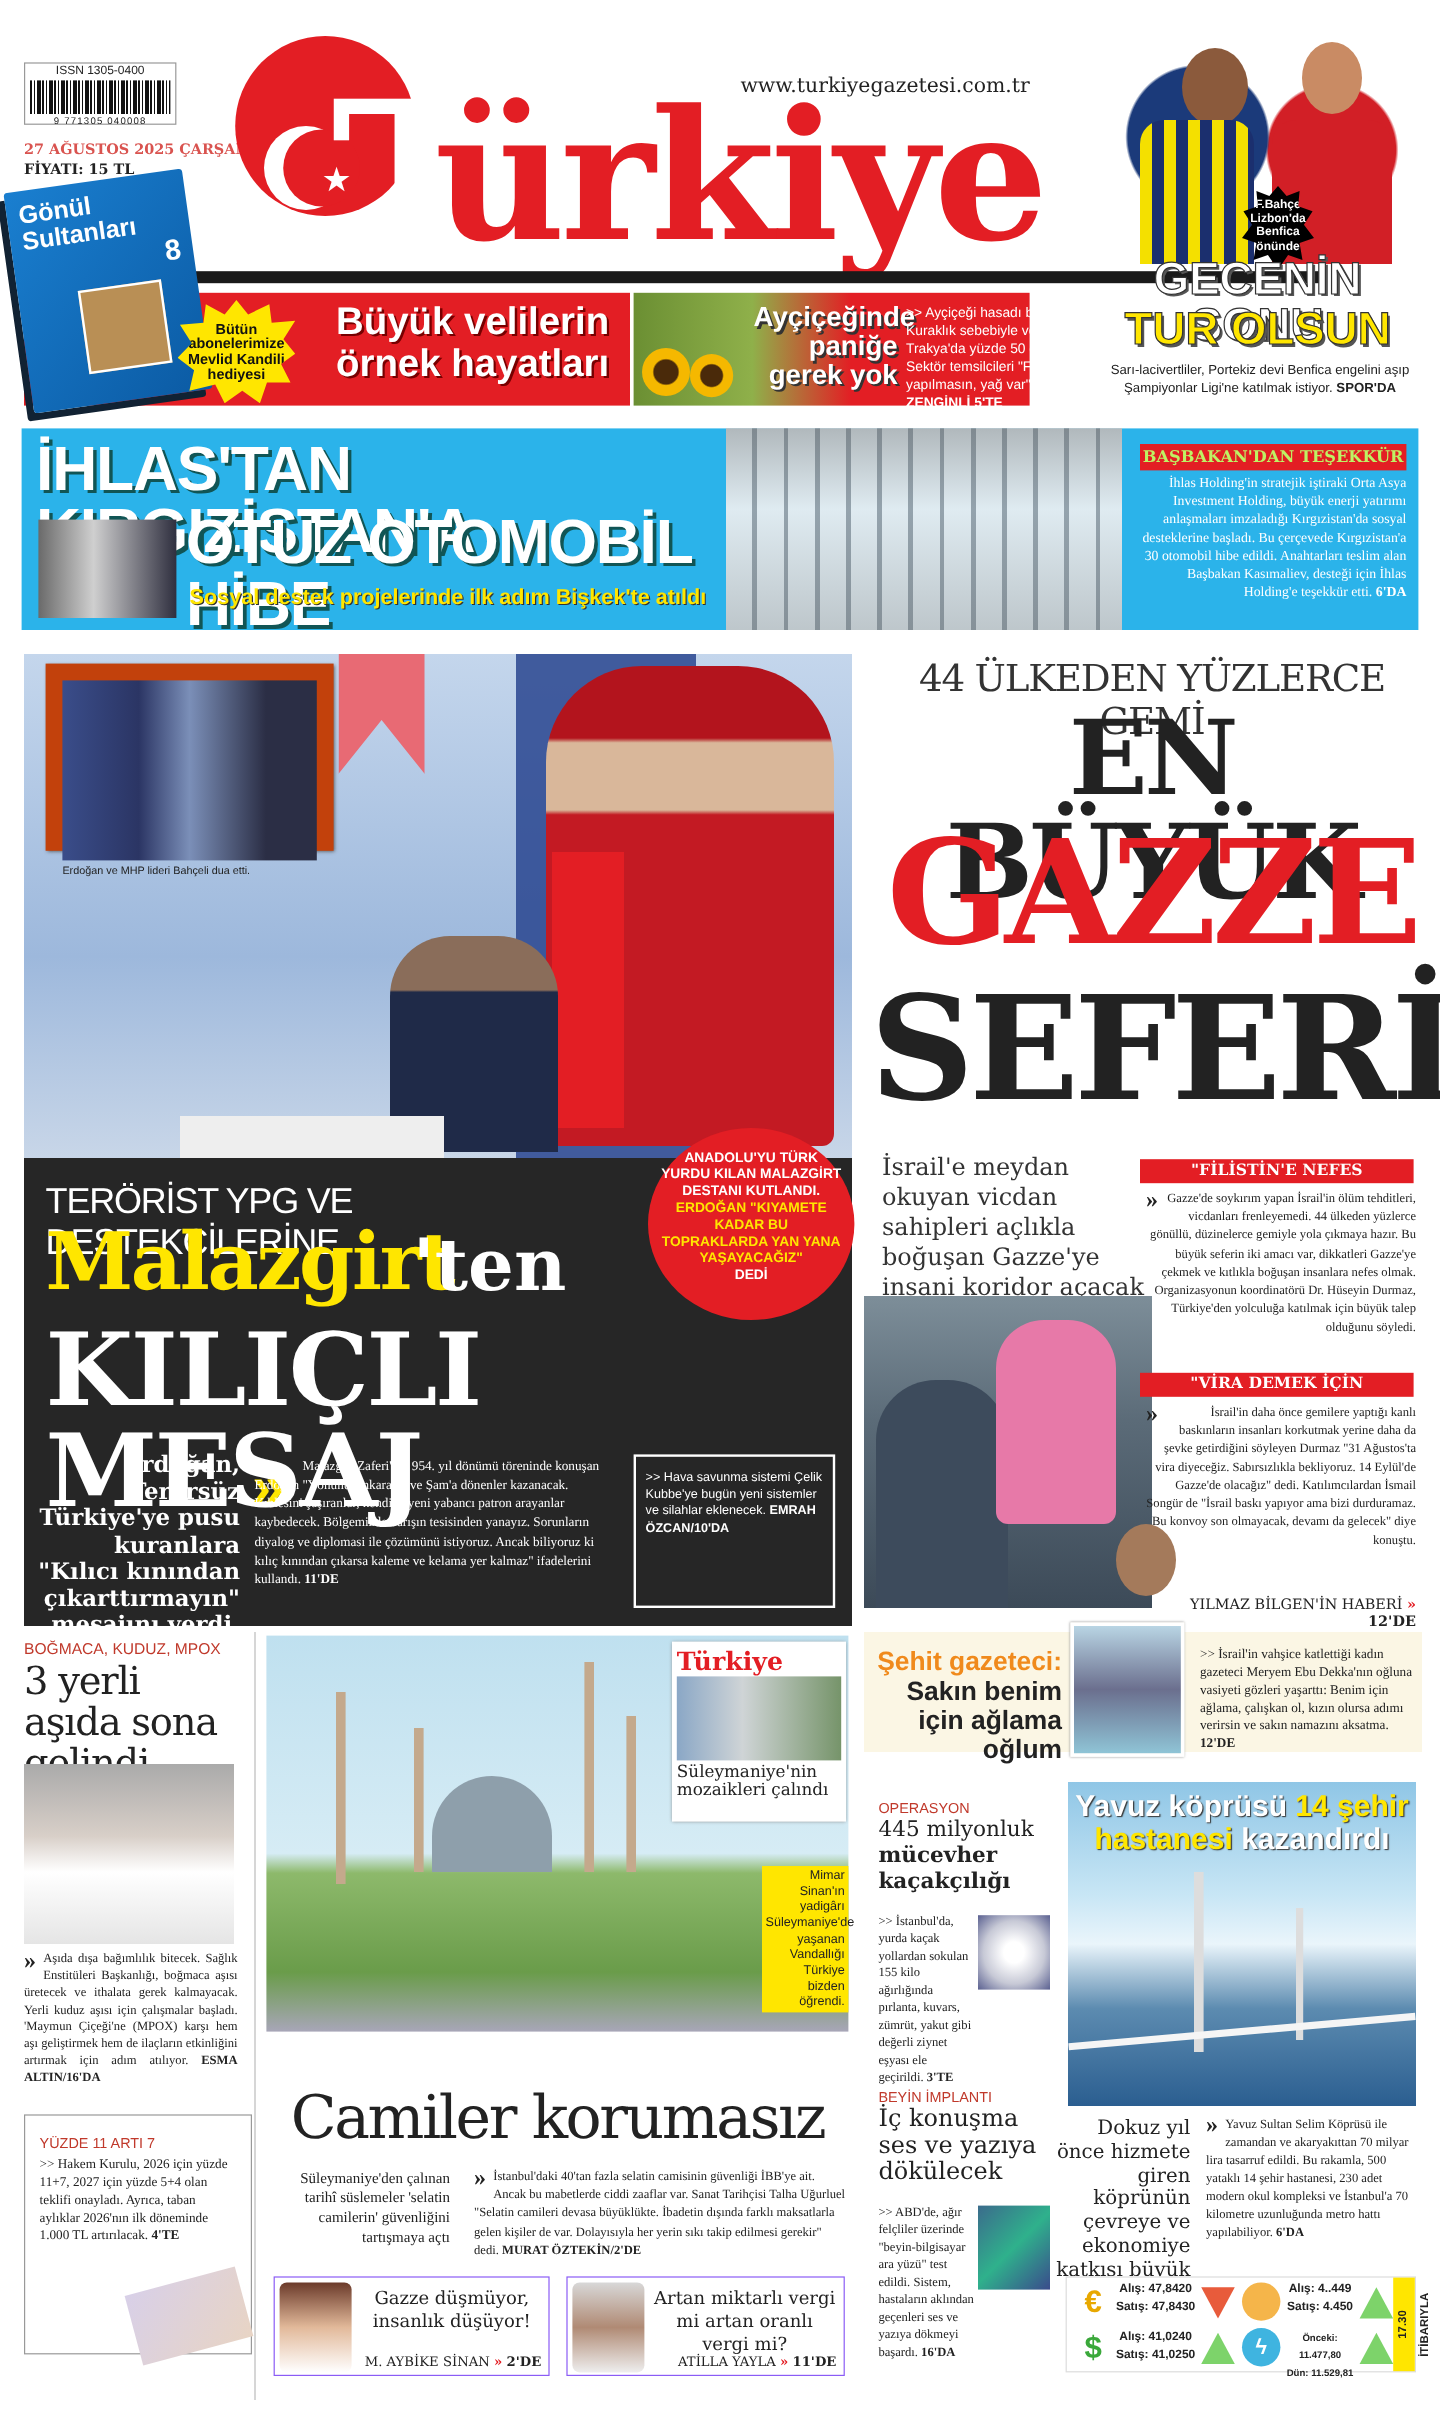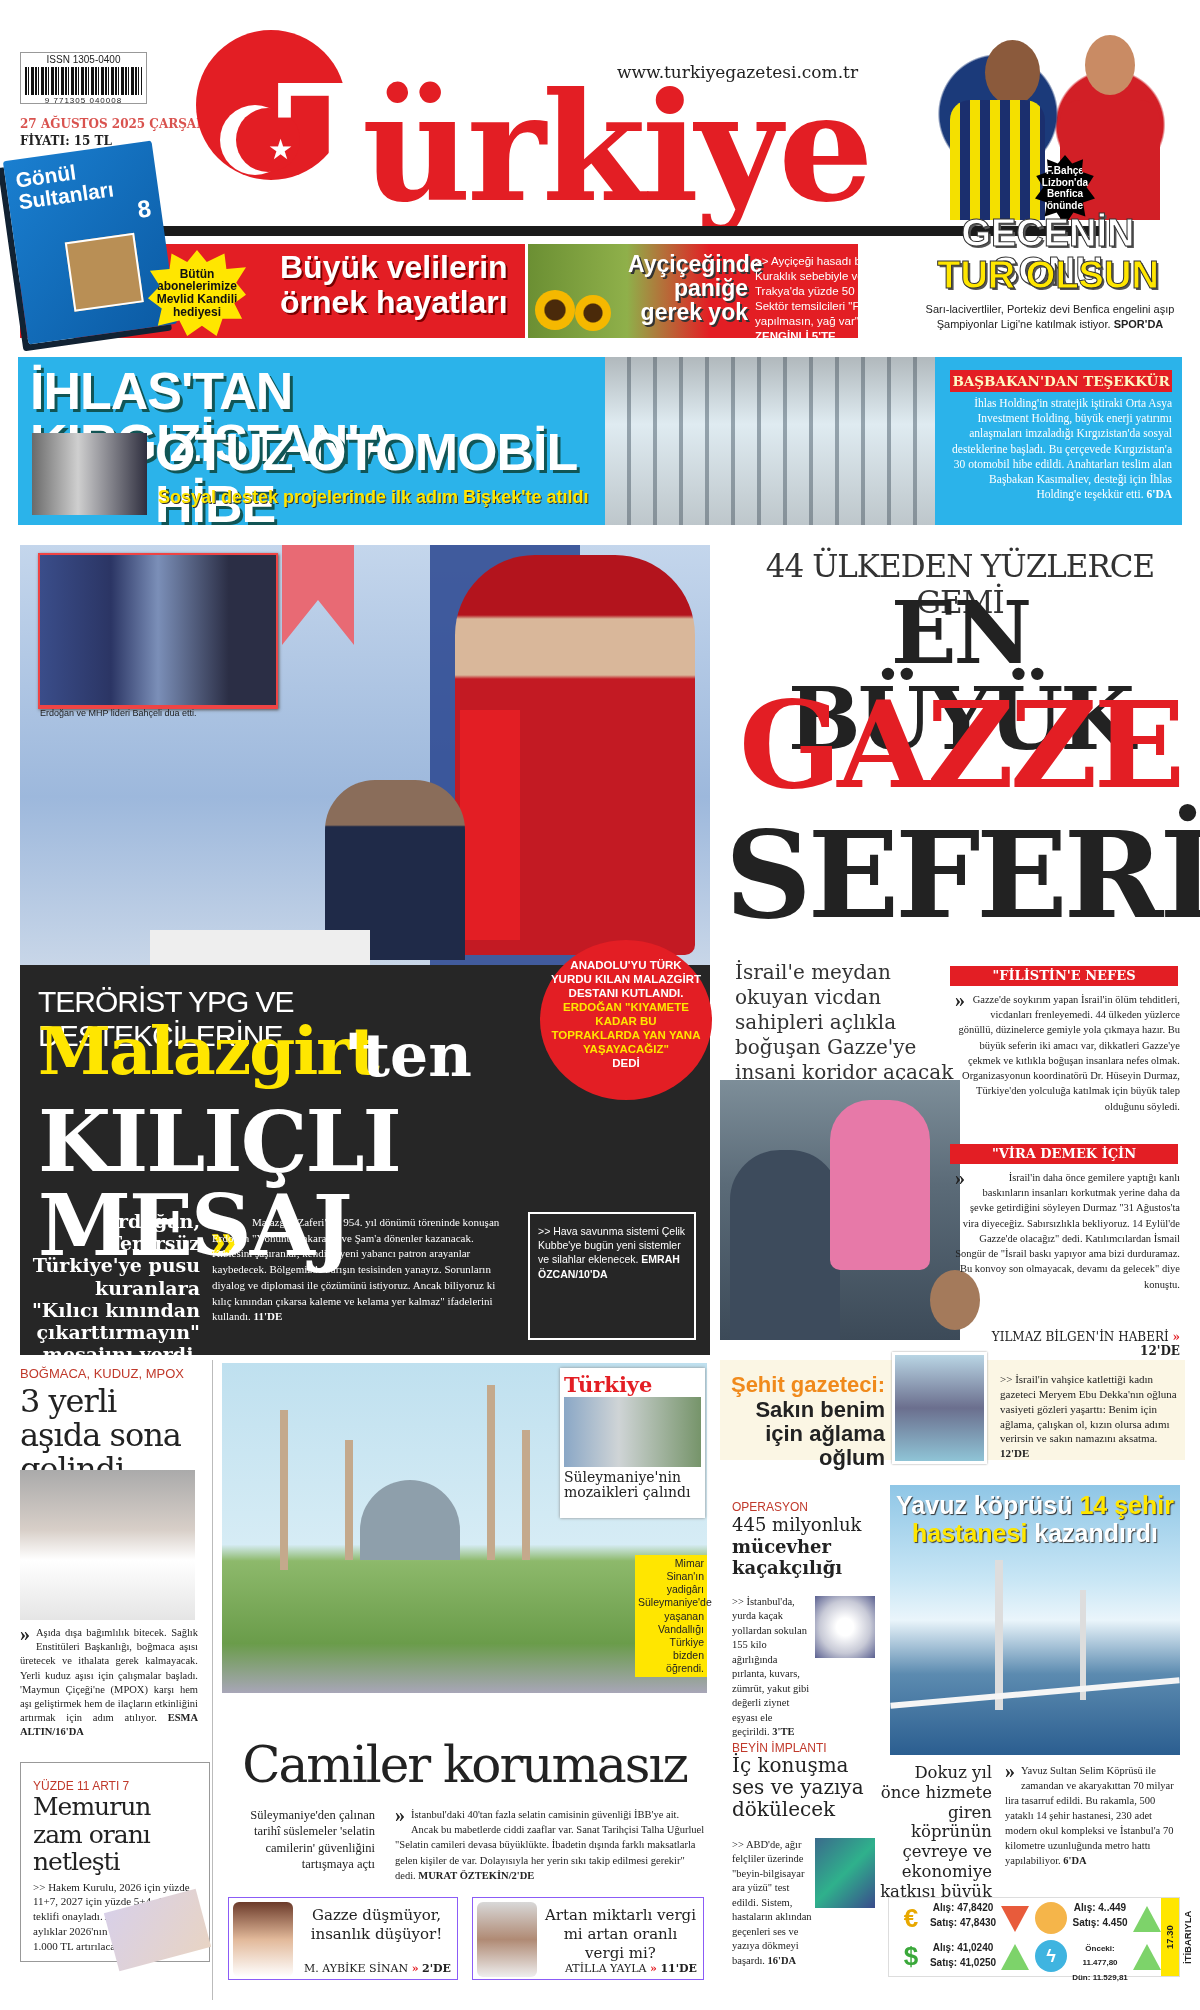--- a/index.html
+++ b/index.html
@@ -41,27 +41,27 @@
 .tur{left:918px;top:256px;width:260px;text-align:center;font-size:38px;font-weight:bold;color:#ffe600;-webkit-text-stroke:1px #333;text-shadow:2px 2px 0 #555;line-height:1}
 .spor-body{left:920px;top:302px;width:260px;font-size:11px;line-height:1.35;text-align:center}
 
 .ihlas{left:18px;top:357px;width:1164px;height:168px;background:#2bb3ea}
 .ihlas-head1{left:30px;top:365px;width:580px;font-size:52px;font-weight:bold;color:#fff;line-height:1;text-shadow:3px 3px 0 #155;letter-spacing:-1px}
 .ihlas-head2{left:155px;top:426px;width:460px;font-size:52px;font-weight:bold;color:#fff;line-height:1;text-shadow:3px 3px 0 #155;letter-spacing:-1px}
 .ihlas-photo1{left:32px;top:433px;width:115px;height:82px;background:linear-gradient(90deg,#6a6a6a,#cfcfcf 40%,#2f2f3f)}
 .ihlas-sub{left:158px;top:487px;width:450px;font-size:18px;font-weight:bold;color:#ffe600;text-shadow:1px 1px 0 #333}
 .cars{left:605px;top:357px;width:330px;height:168px;background:repeating-linear-gradient(90deg,#e9eef2 0 22px,#9aa3aa 22px 26px),#ccc;opacity:.95}
 .cars-shade{left:605px;top:357px;width:330px;height:168px;background:linear-gradient(180deg,rgba(90,90,90,.35),rgba(255,255,255,0) 40%,rgba(90,90,90,.25))}
-.pm-title{left:950px;top:370px;width:222px;height:22px;background:#e31e24;color:#fef9c3;font-size:13.5px;font-weight:bold;text-align:center;line-height:22px;font-family:"DejaVu Serif",serif}
+.pm-title{left:950px;top:370px;width:222px;height:22px;background:#e31e24;color:#bef264;font-size:13.5px;font-weight:bold;text-align:center;line-height:22px;font-family:"DejaVu Serif",serif}
 .pm-body{left:950px;top:396px;width:222px;font-size:11.5px;color:#fff;line-height:1.32;text-align:right;font-family:"Liberation Serif",serif}
 
 .main-photo{left:20px;top:545px;width:690px;height:420px;background:linear-gradient(180deg,#c4d6ec 0,#9db8dc 60%,#c8d6e8 100%)}
 .redflag-bg{left:282px;top:545px;width:72px;height:100px;background:#e86a74;clip-path:polygon(0 0,100% 0,100% 100%,50% 55%,0 100%)}
 .navy{left:430px;top:545px;width:150px;height:420px;background:#29458f;opacity:.85}
-.inset{left:38px;top:553px;width:240px;height:156px;background:#ef4444;padding:2px;box-shadow:1px 1px 3px #555}
+.inset{left:38px;top:553px;width:240px;height:156px;background:#c2410c;padding:14px;box-shadow:1px 1px 3px #555}
 .inset-img{width:100%;height:150px;background:linear-gradient(90deg,#3a4d8a 0,#2b3564 30%,#7b8fb8 50%,#2b2e45 80%)}
 .inset-cap{font-size:9px;color:#222;padding-top:3px;font-family:"Liberation Sans",sans-serif}
 .soldier{left:455px;top:555px;width:240px;height:400px;background:linear-gradient(180deg,#b3141d 0,#b3141d 15%,#d9b79a 16%,#d9b79a 30%,#c31a23 31%);border-radius:80px 80px 10px 10px}
 .trflag{left:460px;top:710px;width:60px;height:230px;background:#e31e24}
 .speaker{left:325px;top:780px;width:140px;height:180px;background:linear-gradient(180deg,#8a6d5a 0,#8a6d5a 25%,#1f2a48 26%);border-radius:50px 50px 0 0}
 .podium{left:150px;top:930px;width:220px;height:40px;background:#eee}
 .bubble{left:540px;top:940px;width:172px;height:160px;border-radius:50%;background:#e31e24;color:#fff;text-align:center;font-size:11.5px;font-weight:bold;line-height:1.22;padding:18px 10px 0}
 .bubble .y{color:#ffe600}
 .dark{left:20px;top:965px;width:690px;height:390px;background:#262626}
 .teror{left:38px;top:985px;width:500px;font-size:30px;color:#fff;letter-spacing:-1px}
@@ -267,21 +267,20 @@
   </div>
 <div class="abs sehit-body"><span>&gt;&gt; İsrail'in vahşice katlettiği kadın gazeteci Meryem Ebu Dekka'nın oğluna vasiyeti gözleri yaşarttı: Benim için ağlama, çalışkan ol, kızın olursa adımı verirsin ve sakın namazını aksatma.</span> <b>12'DE</b></div>
 
 <div class="abs vline"></div>
 <div class="abs bogmaca">BOĞMACA, KUDUZ, MPOX</div>
 <div class="abs asi">3 yerli aşıda sona gelindi</div>
 <div class="abs asi-photo"></div>
 <div class="abs asi-body"><span class="q">»</span><span>Aşıda dışa bağımlılık bitecek. Sağlık Enstitüleri Başkanlığı, boğmaca aşısı üretecek ve ithalata gerek kalmayacak. Yerli kuduz aşısı için çalışmalar başladı. 'Maymun Çiçeği'ne (MPOX) karşı hem aşı geliştirmek hem de ilaçların etkinliğini artırmak için adım atılıyor.</span> <b>ESMA ALTIN/16'DA</b></div>
 <div class="abs memur-box">
   <div class="yuzde">YÜZDE 11 ARTI 7</div>
-  <div class="memur">Memurun zam oranı netleşti</div>
   <div class="memur-body"><span>&gt;&gt; Hakem Kurulu, 2026 için yüzde 11+7, 2027 için yüzde 5+4 olan teklifi onayladı. Ayrıca, taban aylıklar 2026'nın ilk döneminde 1.000 TL artırılacak.</span> <b>4'TE</b></div>
 </div>
 <div class="abs money"></div>
 
 <div class="abs mosque"></div>
 <div class="abs dome"></div>
 <div class="abs minaret" style="left:280px;top:1410px;height:160px"></div>
 <div class="abs minaret" style="left:345px;top:1440px;height:120px"></div>
 <div class="abs minaret" style="left:487px;top:1385px;height:175px"></div>
 <div class="abs minaret" style="left:522px;top:1430px;height:130px"></div>

